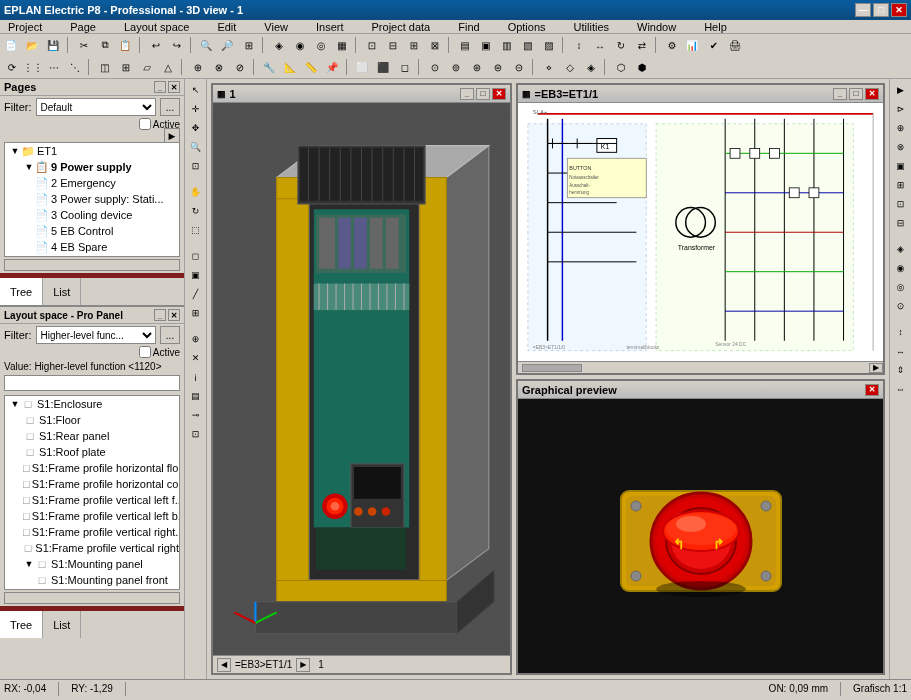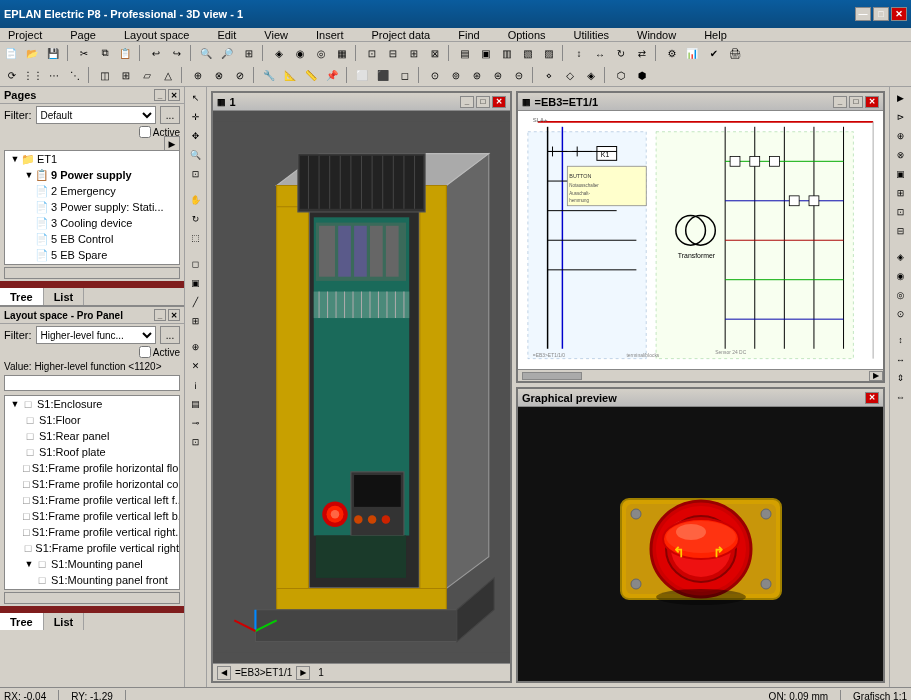--- a/index.html
+++ b/index.html
@@ -1,20 +1,20 @@
 <!DOCTYPE html>
 <html><head>
   <meta charset="utf-8">
   <style>
     * { margin: 0; padding: 0; box-sizing: border-box; }
     body { width: 911px; height: 700px; overflow: hidden; font-family: 'Segoe UI', Tahoma, Arial, sans-serif; font-size: 11px; background: #d4d0c8; }
 
     
     .title-bar {
-      height: 28px;
+      height: 20px;
       background: linear-gradient(to bottom, #0a5c9e, #0a4a7e);
       display: flex;
       align-items: center;
       justify-content: space-between;
       padding: 0 4px;
       color: white;
       font-size: 11px;
       font-weight: bold;
     }
     .title-bar-controls { display: flex; gap: 2px; }
@@ -141,23 +141,22 @@
       padding-left: 4px;
       cursor: pointer;
       white-space: nowrap;
       font-size: 11px;
     }
     .tree-expand { width: 12px; height: 12px; display: inline-flex; align-items: center; justify-content: center; font-size: 9px; }
     .tree-icon { width: 14px; height: 14px; margin-right: 2px; display: inline-flex; align-items: center; justify-content: center; }
 
     .panel-tabs {
       display: flex;
-      height: 24px;
-      border-top: 7px solid #7f1d1d;
-      font-weight: bold;
+      height: 32px;
+      border-top: 5px solid #7f1d1d;
     }
     .panel-tab {
       padding: 2px 10px;
       font-size: 11px;
       cursor: pointer;
       border-right: 1px solid #a0a0a0;
       background: #d4d0c8;
       display: flex; align-items: center;
     }
     .panel-tab.active { background: white; border-bottom: none; }
@@ -410,21 +409,21 @@
       <div class="tree-item" style="padding-left:30px;">
         <span class="tree-icon" style="color:#8888ff;">📄</span>
         <span>3 Cooling device</span>
       </div>
       <div class="tree-item" style="padding-left:30px;">
         <span class="tree-icon" style="color:#8888ff;">📄</span>
         <span>5 EB Control</span>
       </div>
       <div class="tree-item" style="padding-left:30px;">
         <span class="tree-icon" style="color:#8888ff;">📄</span>
-        <span>5 EB Spare</span>
+        <span>4 EB Spare</span>
       </div>
       <div class="tree-item" style="padding-left:30px;">
         <span class="tree-icon" style="color:#8888ff;">📄</span>
 
       </div>
     </div>
 
     <div style="height:12px;background:#d4d0c8;border:1px solid #888;margin:0 4px 2px 4px;"></div>
 
     <div class="panel-tabs">

